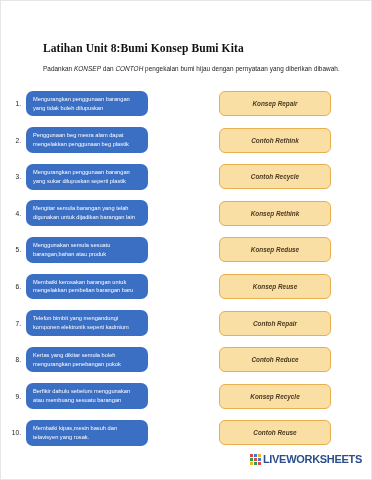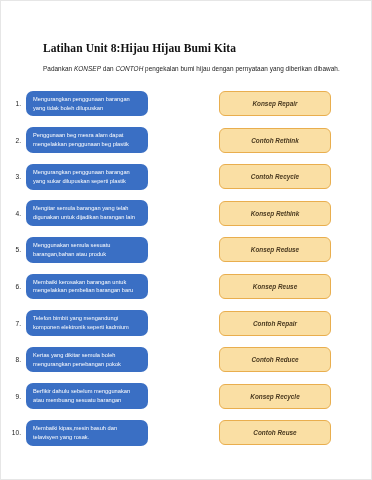--- a/index.html
+++ b/index.html
@@ -45,21 +45,21 @@
              grid-template-rows:repeat(3,3px);gap:1px;}
   .logo-mark i{display:block;width:3px;height:3px;}
   .logo-text{font-size:11px;font-weight:bold;color:#2b4e8c;
              letter-spacing:-.3px;}
 </style>
 </head>
 <body>
 
 <div class="sheet">
 
-  <div class="page-title">Latihan Unit 8:Hijau Hijau Bumi Kita</div>
+  <div class="page-title">Latihan Unit 8:Bumi Konsep Bumi Kita</div>
 
   <div class="instruction">
     <span>Padankan </span><em>KONSEP</em><span> dan </span><em>CONTOH</em><span> pengekalan bumi hijau dengan pernyataan yang diberikan dibawah.</span>
   </div>
 
   <div class="columns">
 
     <div class="row">
       <div class="num">1.</div>
       <div class="blue-box">Mengurangkan penggunaan barangan yang tidak boleh dilupuskan</div>
@@ -125,14 +125,28 @@
 
     <div class="row">
       <div class="num">10.</div>
       <div class="blue-box">Membaiki kipas,mesin basuh dan telavisyen yang rosak.</div>
       <div class="spacer"></div>
       <div class="yellow-box">Contoh Reuse</div>
     </div>
 
   </div>
 
+  <div class="logo">
+    <span class="logo-mark">
+      <i style="background: rgb(224, 74, 63);"></i>
+      <i style="background: rgb(59, 120, 216);"></i>
+      <i style="background: rgb(240, 180, 41);"></i>
+      <i style="background: rgb(46, 158, 85);"></i>
+      <i style="background: rgb(224, 74, 63);"></i>
+      <i style="background: rgb(59, 120, 216);"></i>
+      <i style="background: rgb(240, 180, 41);"></i>
+      <i style="background: rgb(46, 158, 85);"></i>
+      <i style="background: rgb(224, 74, 63);"></i>
+    </span>
+    <span class="logo-text">LIVEWORKSHEETS</span>
+  </div>
 
 </div>
 
 </body></html>

